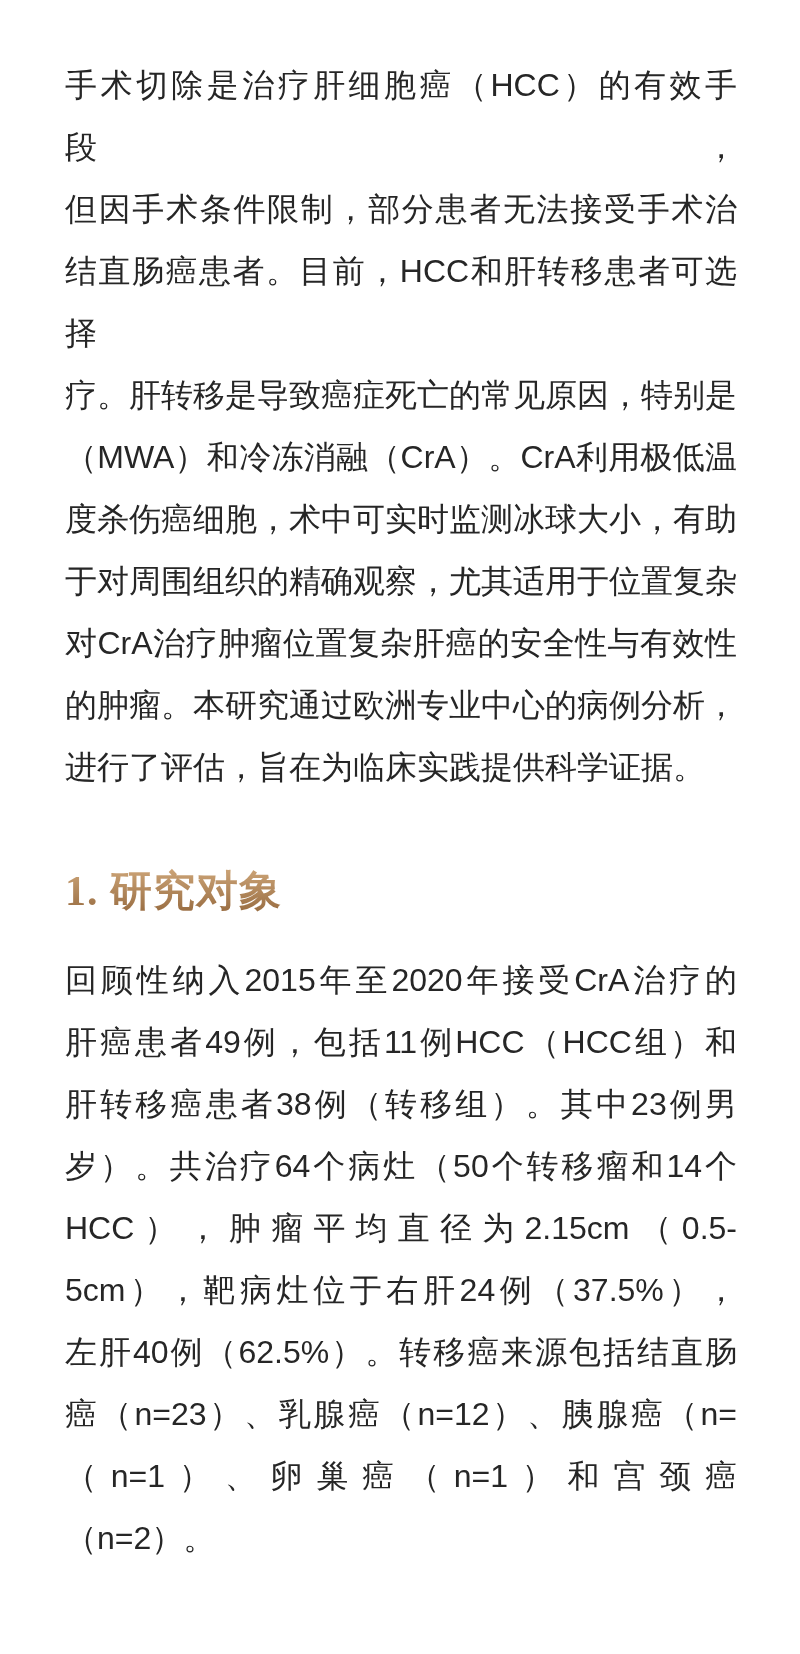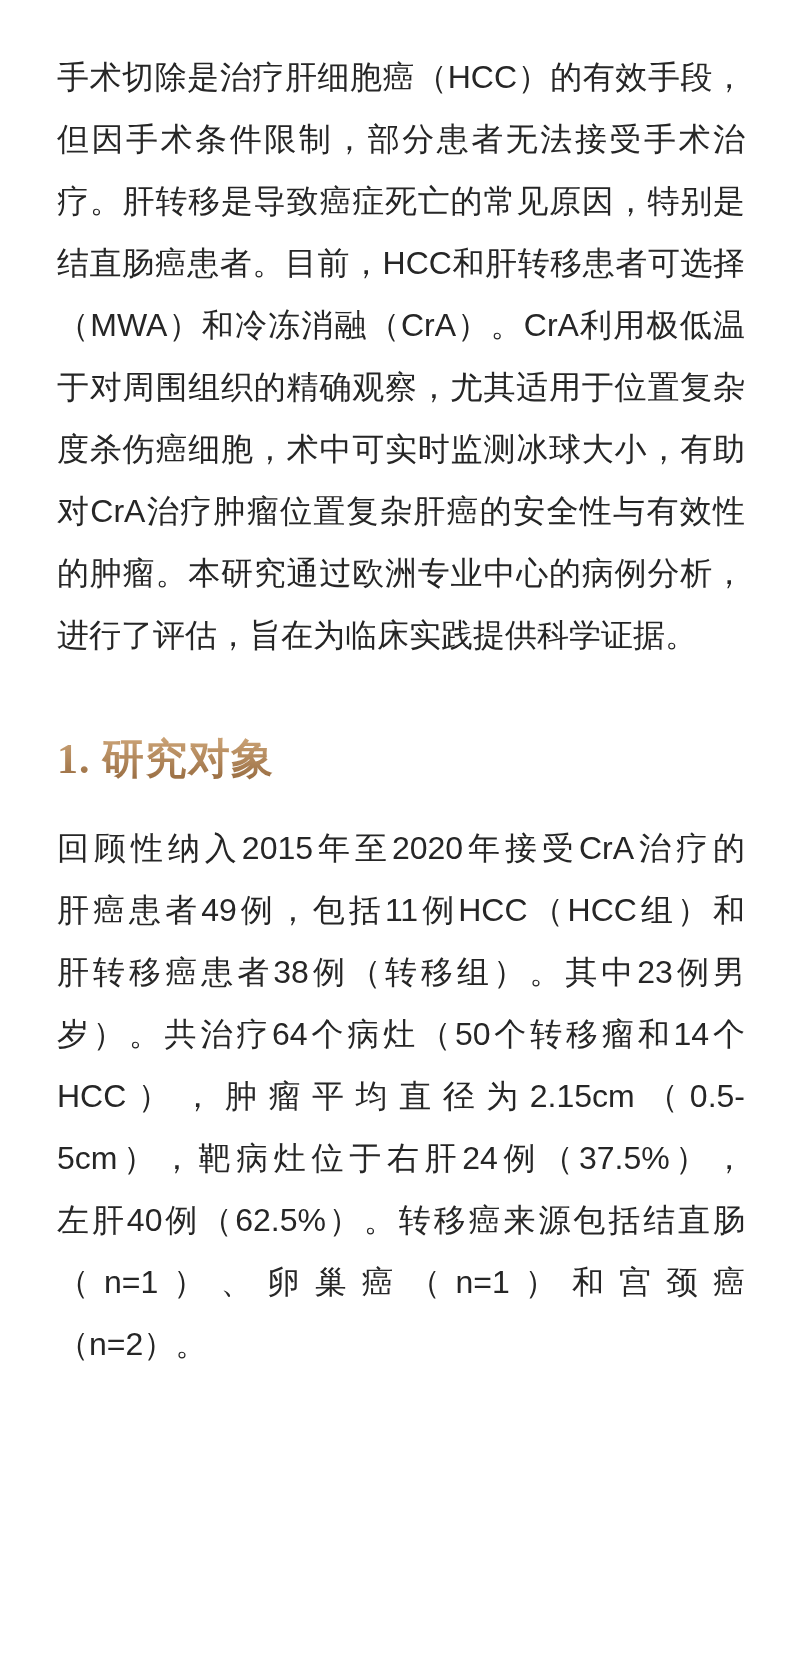--- a/index.html
+++ b/index.html
@@ -12,37 +12,37 @@
     font-family: "Liberation Sans", sans-serif;
   }
   .article {
     box-sizing: border-box;
     width: 800px;
     min-height: 1654px;
     padding: 46px 55px 31px 57px;
     background: var(--page-bg, #ffffff);
   }
   .para {
-    margin: 0;
+    margin: 8px;
   }
   .line {
     font-size: 32px;
     line-height: 62px;
     color: var(--text-color, #262626);
     text-align: justify;
     text-align-last: justify;
     text-justify: inter-character;
     white-space: normal;
   }
   .line.para-end {
     text-align: center;
     text-align-last: left;
   }
   .section-heading {
-    margin: 70px 0 35px 0;
+    margin: 70px 0 35px 8px;
     font-family: "Liberation Serif", serif;
     font-size: 42px;
     line-height: 46px;
     font-weight: bold;
     letter-spacing: 1px;
   }
   .heading-text {
     color: var(--accent-solid, #ab7c4e);
   }
   @supports ((-webkit-background-clip: text) or (background-clip: text)) {
@@ -56,39 +56,40 @@
   }
 </style>
 </head>
 <body>
 
 <div class="article">
 
   <div class="para">
     <div class="line">手术切除是治疗肝细胞癌（HCC）的有效手段，</div>
     <div class="line">但因手术条件限制，部分患者无法接受手术治</div>
+    <div class="line">结直肠癌患者。目前，HCC和肝转移患者可选择</div>
     <div class="line">疗。肝转移是导致癌症死亡的常见原因，特别是</div>
-    <div class="line">结直肠癌患者。目前，HCC和肝转移患者可选择</div>
     <div class="line">（MWA）和冷冻消融（CrA）。CrA利用极低温</div>
+    <div class="line">度杀伤癌细胞，术中可实时监测冰球大小，有助</div>
     <div class="line">于对周围组织的精确观察，尤其适用于位置复杂</div>
-    <div class="line">度杀伤癌细胞，术中可实时监测冰球大小，有助</div>
     <div class="line">对CrA治疗肿瘤位置复杂肝癌的安全性与有效性</div>
     <div class="line">的肿瘤。本研究通过欧洲专业中心的病例分析，</div>
     <div class="line para-end">进行了评估，旨在为临床实践提供科学证据。</div>
   </div>
 
   <h2 class="section-heading">
     <span class="heading-text">1. 研究对象</span>
   </h2>
 
   <div class="para">
     <div class="line">回顾性纳入2015年至2020年接受CrA治疗的</div>
     <div class="line">肝癌患者49例，包括11例HCC（HCC组）和</div>
     <div class="line">肝转移癌患者38例（转移组）。其中23例男</div>
     <div class="line">岁）。共治疗64个病灶（50个转移瘤和14个</div>
     <div class="line">HCC），肿瘤平均直径为2.15cm（0.5-</div>
     <div class="line">5cm），靶病灶位于右肝24例（37.5%），</div>
     <div class="line">左肝40例（62.5%）。转移癌来源包括结直肠</div>
+    <div class="line">癌（n=23）、乳腺癌（n=12）、胰腺癌（n=</div>
     <div class="line">（n=1）、卵巢癌（n=1）和宫颈癌</div>
     <div class="line para-end">（n=2）。</div>
   </div>
 
 </div>
 
 </body></html>

